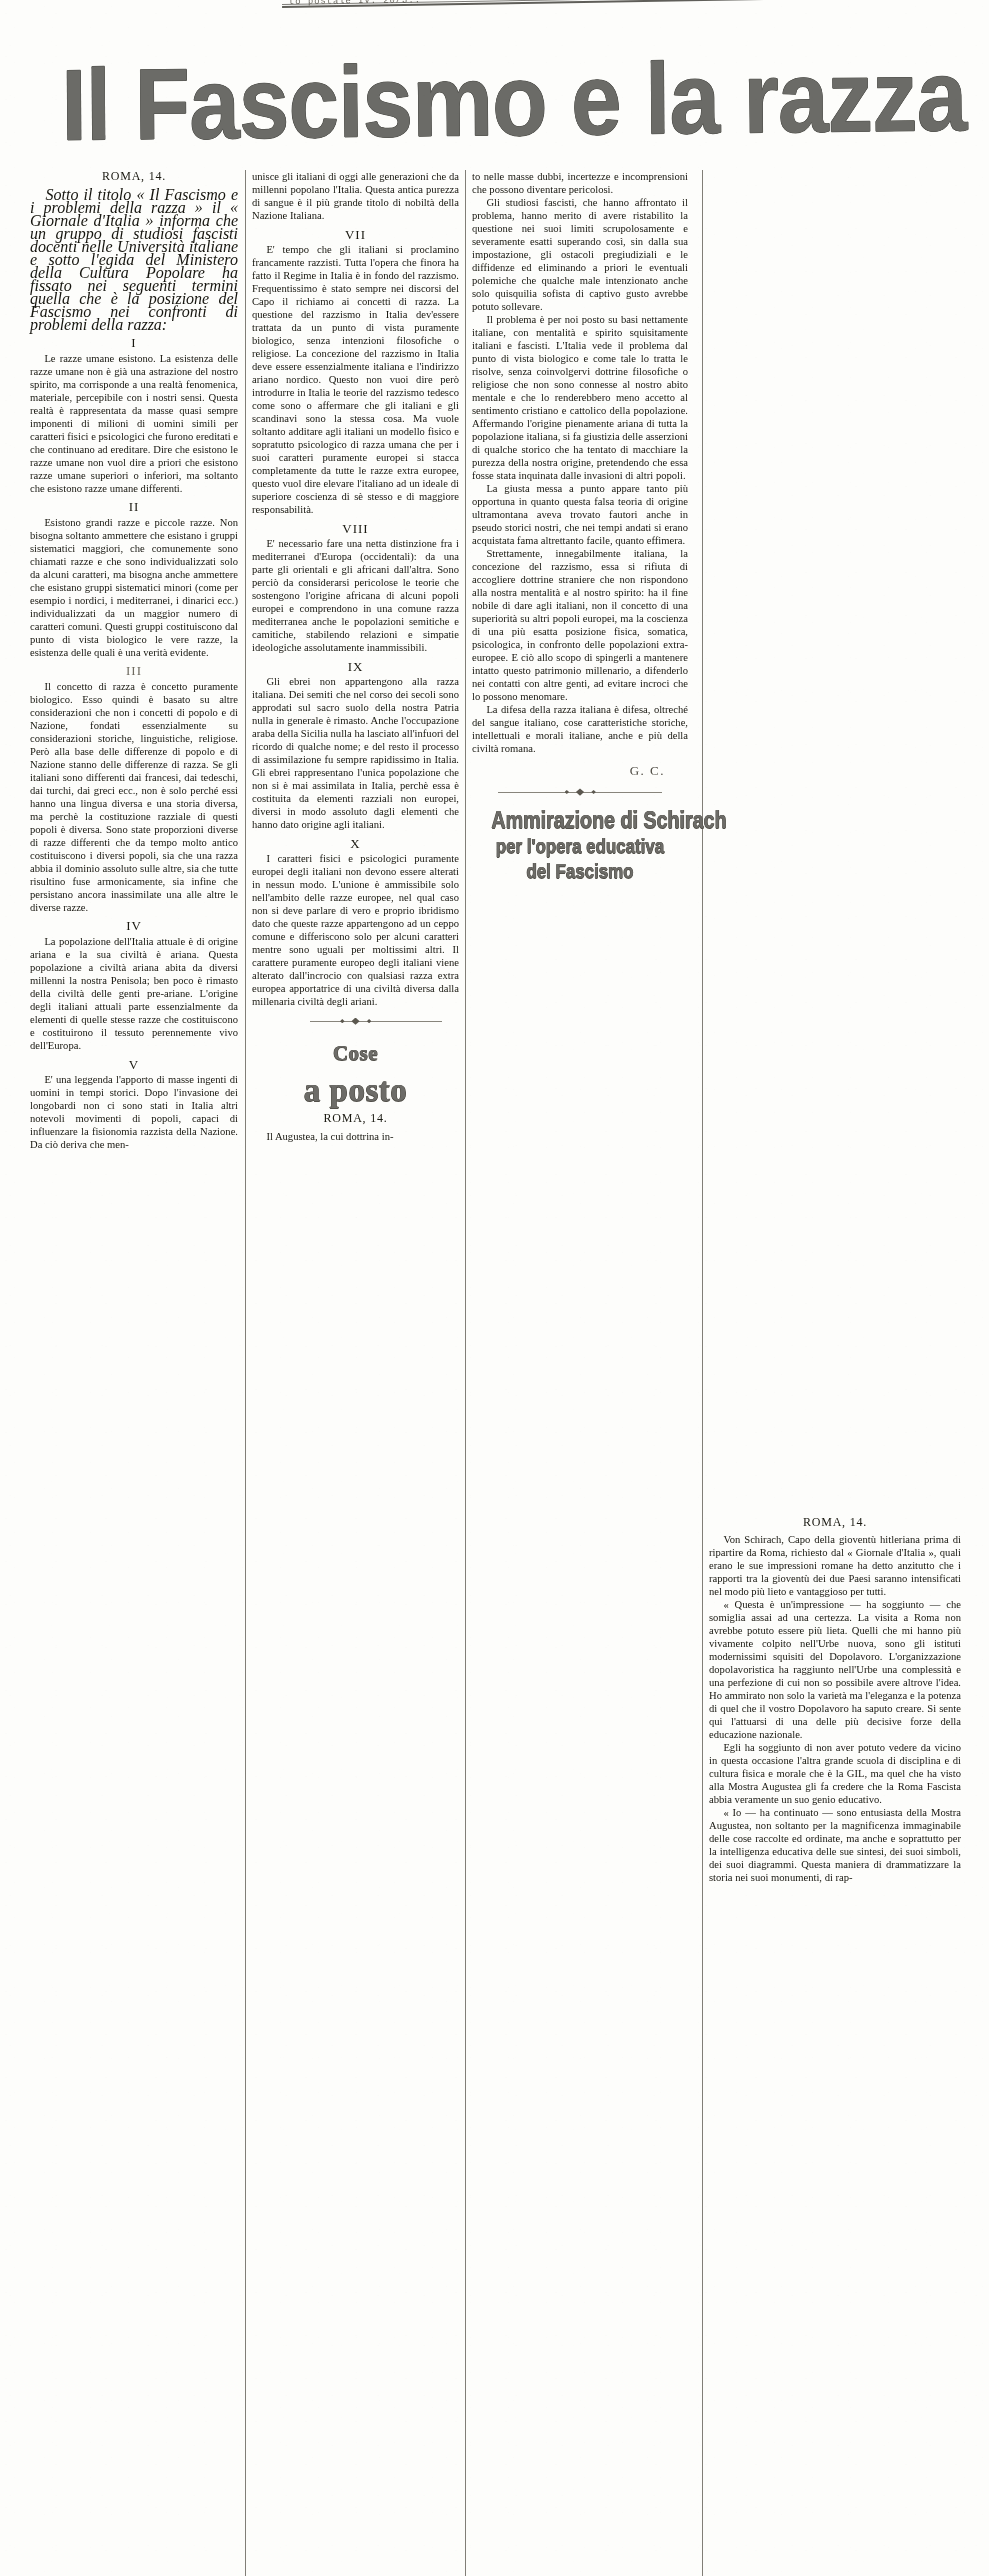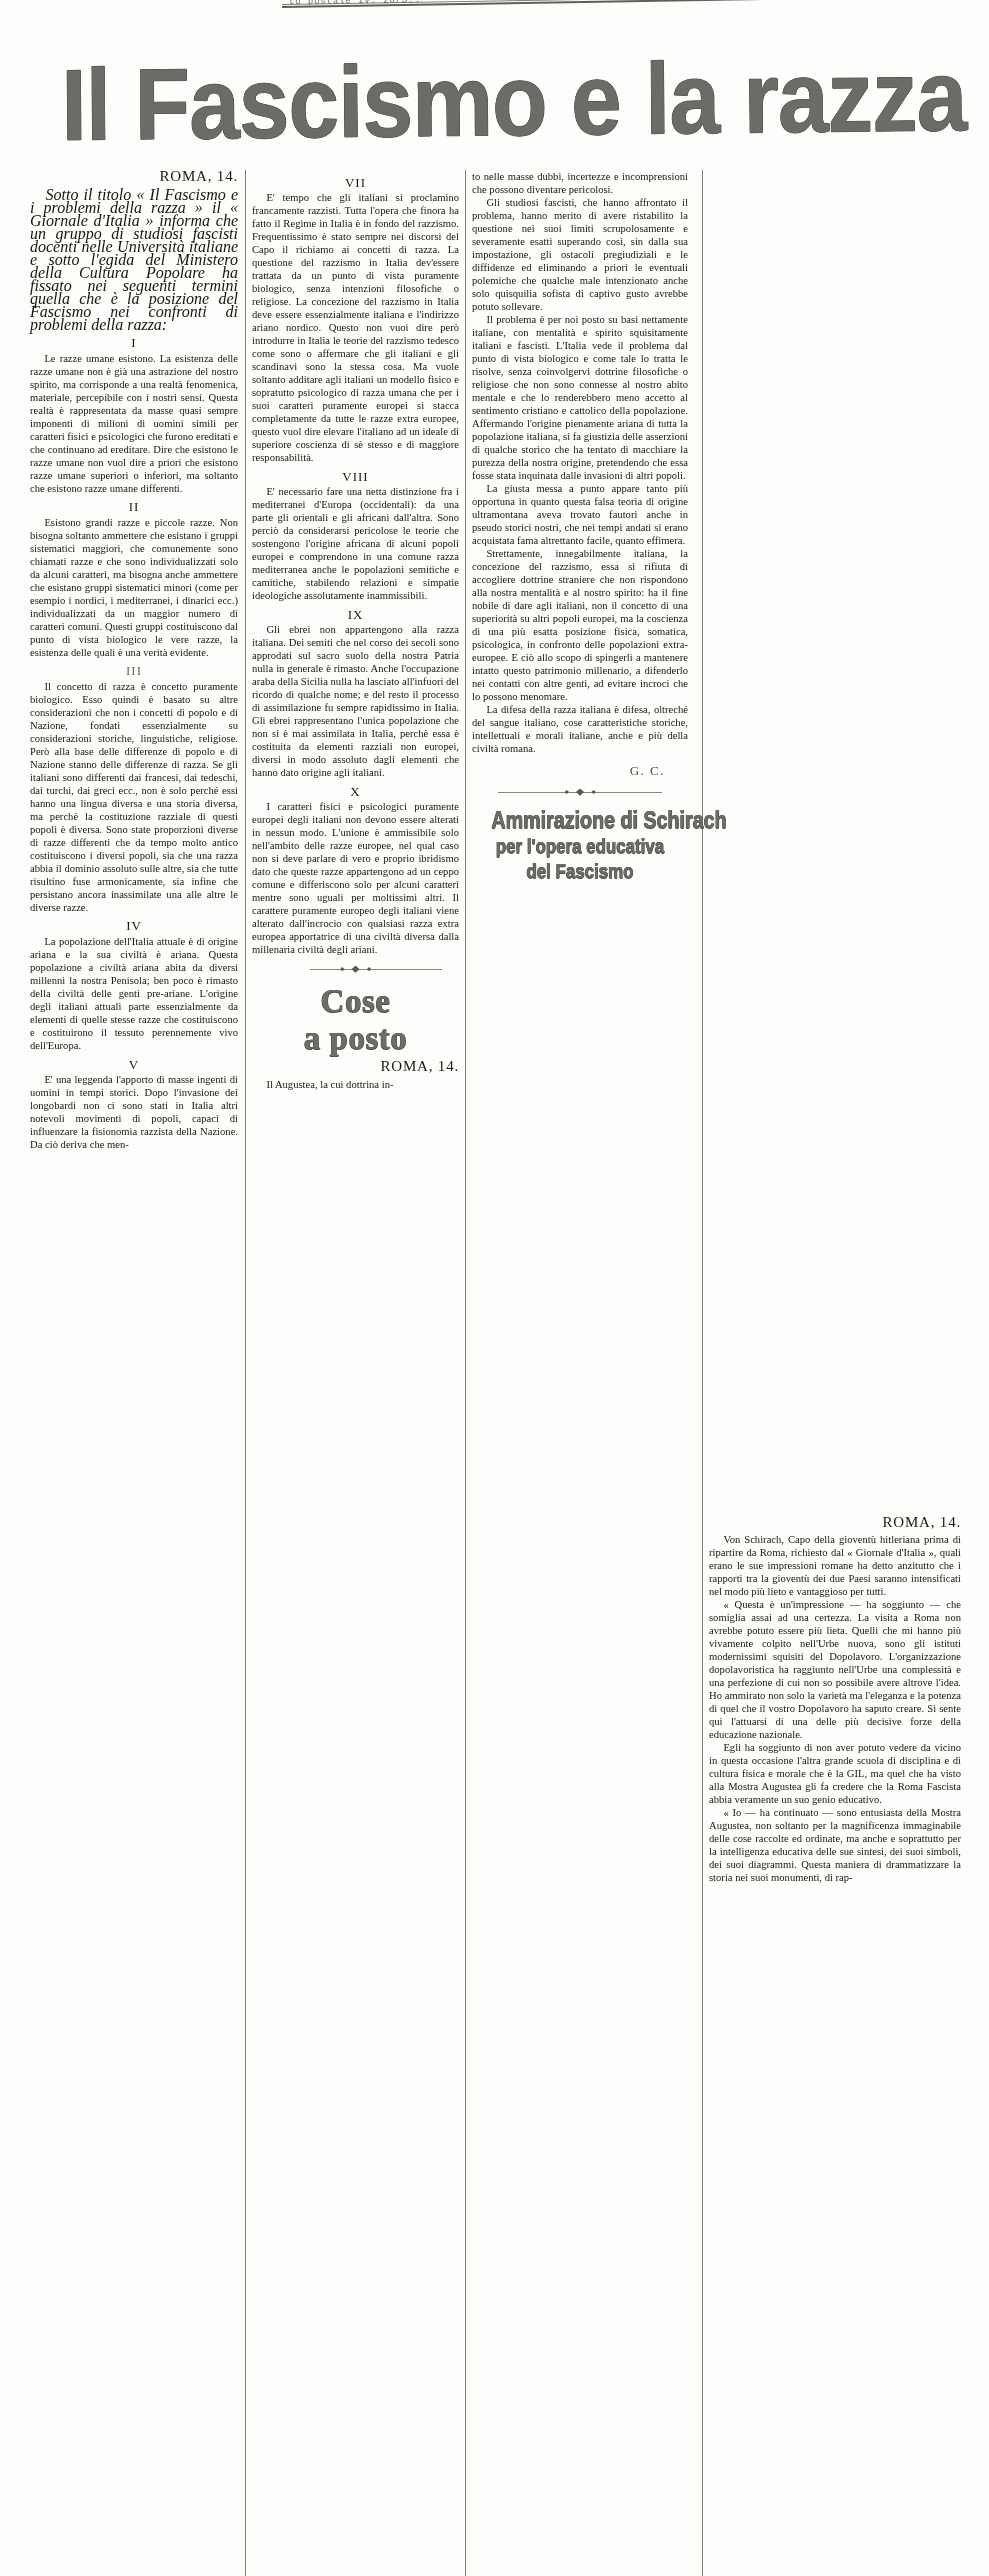--- a/index.html
+++ b/index.html
@@ -77,21 +77,21 @@
     text-justify:inter-word;
     hyphens:manual;
     text-indent:14.4px;
     color:#17160f;
     font-family:"Liberation Serif","DejaVu Serif",serif;
   }
   p.body.noind{text-indent:0;}
   p.body + p.body{margin-top:0;}
 
   .dateline{
-    font-size:15px;line-height:13.4px;text-align:right;
+    font-size:12px;line-height:13.4px;text-align:center;
     letter-spacing:0.8px;margin:0 0 4.1px 0;color:#1a1911;
     font-variant:small-caps;
   }
   .dateline.c4d{margin-bottom:3.1px;}
 
   .intro{
     font-style:italic;
     font-size:16px;
     line-height:13px;
     text-align:justify;
@@ -141,21 +141,21 @@
 
   
   .sub-head-serif{
     font-family:"Liberation Serif","DejaVu Serif",serif;
     font-weight:700;
     text-align:center;
     color:#6d6c68;
     letter-spacing:0.5px;
     text-shadow:0.5px 0 0 #49473f,-0.5px 0 0 #49473f,0 0.5px 0 #52504a;
   }
-  #cose-line1{font-size:33px;line-height:36px;margin-top:5px;}
+  #cose-line1{font-size:21px;line-height:36px;margin-top:5px;}
   #cose-line2{font-size:33px;line-height:38px;margin-bottom:3.1px;}
 
   .sub-head-cond{
     font-family:"Liberation Sans","DejaVu Sans",sans-serif;
     font-weight:700;
     text-align:center;
     color:#6d6c68;
     transform:scaleX(.82);
     letter-spacing:0px;
     white-space:nowrap;
@@ -198,20 +198,21 @@
       <p class="body">Il concetto di razza è concetto puramente biologico. Esso quindi è basato su altre considerazioni che non i concetti di popolo e di Nazione, fondati essenzialmente su considerazioni storiche, linguistiche, religiose. Però alla base delle differenze di popolo e di Nazione stanno delle differenze di razza. Se gli italiani sono differenti dai francesi, dai tedeschi, dai turchi, dai greci ecc., non è solo perché essi hanno una lingua diversa e una storia diversa, ma perchè la costituzione razziale di questi popoli è diversa. Sono state proporzioni diverse di razze differenti che da tempo molto antico costituiscono i diversi popoli, sia che una razza abbia il dominio assoluto sulle altre, sia che tutte risultino fuse armonicamente, sia infine che persistano ancora inassimilate una alle altre le diverse razze.</p>
 
       <div class="secnum">IV</div>
       <p class="body">La popolazione dell'Italia attuale è di origine ariana e la sua civiltà è ariana. Questa popolazione a civiltà ariana abita da diversi millenni la nostra Penisola; ben poco è rimasto della civiltà delle genti pre-ariane. L'origine degli italiani attuali parte essenzialmente da elementi di quelle stesse razze che costituiscono e costituirono il tessuto perennemente vivo dell'Europa.</p>
 
       <div class="secnum">V</div>
       <p class="body">E' una leggenda l'apporto di masse ingenti di uomini in tempi storici. Dopo l'invasione dei longobardi non ci sono stati in Italia altri notevoli movimenti di popoli, capaci di influenzare la fisionomia razzista della Nazione. Da ciò deriva che men-</p>
     </div>
 
     <div class="col c2">
+      <p class="body noind">unisce gli italiani di oggi alle generazioni che da millenni popolano l'Italia. Questa antica purezza di sangue è il più grande titolo di nobiltà della Nazione Italiana.</p>
 
       <div class="secnum">VII</div>
       <p class="body">E' tempo che gli italiani si proclamino francamente razzisti. Tutta l'opera che finora ha fatto il Regime in Italia è in fondo del razzismo. Frequentissimo è stato sempre nei discorsi del Capo il richiamo ai concetti di razza. La questione del razzismo in Italia dev'essere trattata da un punto di vista puramente biologico, senza intenzioni filosofiche o religiose. La concezione del razzismo in Italia deve essere essenzialmente italiana e l'indirizzo ariano nordico. Questo non vuoi dire però introdurre in Italia le teorie del razzismo tedesco come sono o affermare che gli italiani e gli scandinavi sono la stessa cosa. Ma vuole soltanto additare agli italiani un modello fisico e sopratutto psicologico di razza umana che per i suoi caratteri puramente europei si stacca completamente da tutte le razze extra europee, questo vuol dire elevare l'italiano ad un ideale di superiore coscienza di sè stesso e di maggiore responsabilità.</p>
 
       <div class="secnum">VIII</div>
       <p class="body">E' necessario fare una netta distinzione fra i mediterranei d'Europa (occidentali): da una parte gli orientali e gli africani dall'altra. Sono perciò da considerarsi pericolose le teorie che sostengono l'origine africana di alcuni popoli europei e comprendono in una comune razza mediterranea anche le popolazioni semitiche e camitiche, stabilendo relazioni e simpatie ideologiche assolutamente inammissibili.</p>
 
       <div class="secnum">IX</div>
       <p class="body">Gli ebrei non appartengono alla razza italiana. Dei semiti che nel corso dei secoli sono approdati sul sacro suolo della nostra Patria nulla in generale è rimasto. Anche l'occupazione araba della Sicilia nulla ha lasciato all'infuori del ricordo di qualche nome; e del resto il processo di assimilazione fu sempre rapidissimo in Italia. Gli ebrei rappresentano l'unica popolazione che non si è mai assimilata in Italia, perchè essa è costituita da elementi razziali non europei, diversi in modo assoluto dagli elementi che hanno dato origine agli italiani.</p>
 

